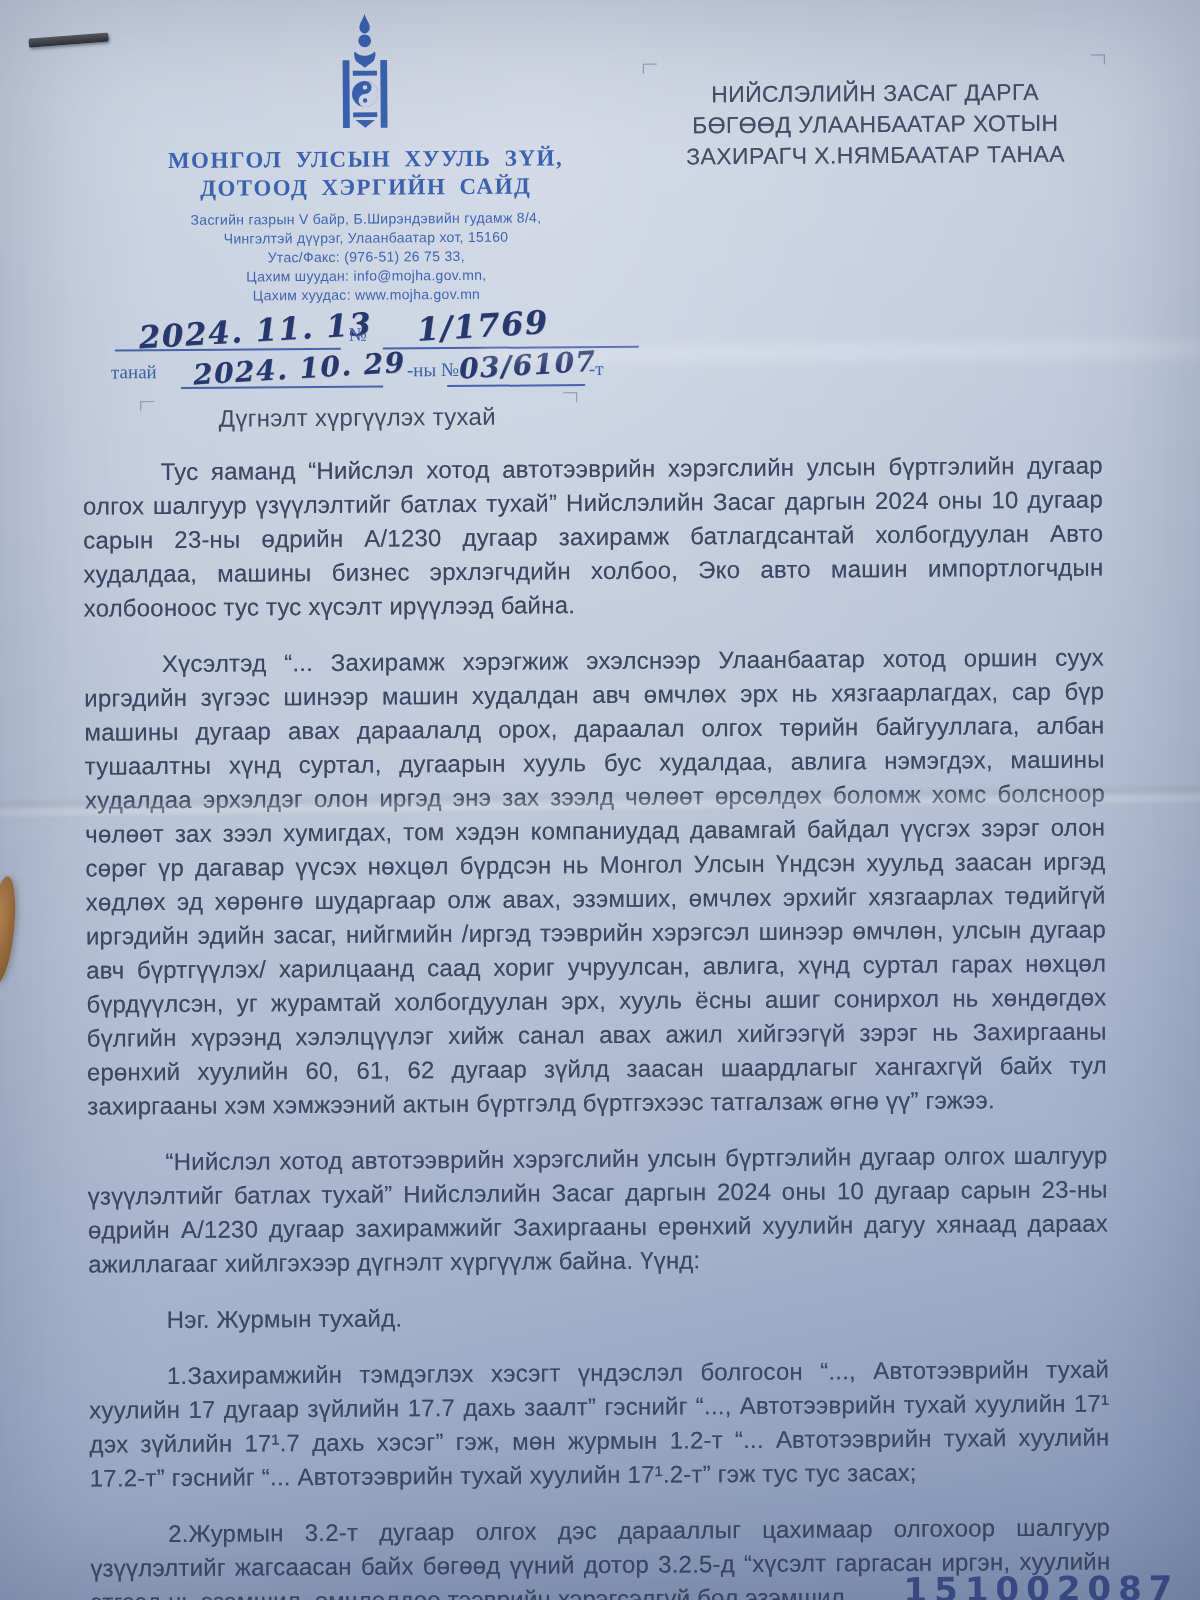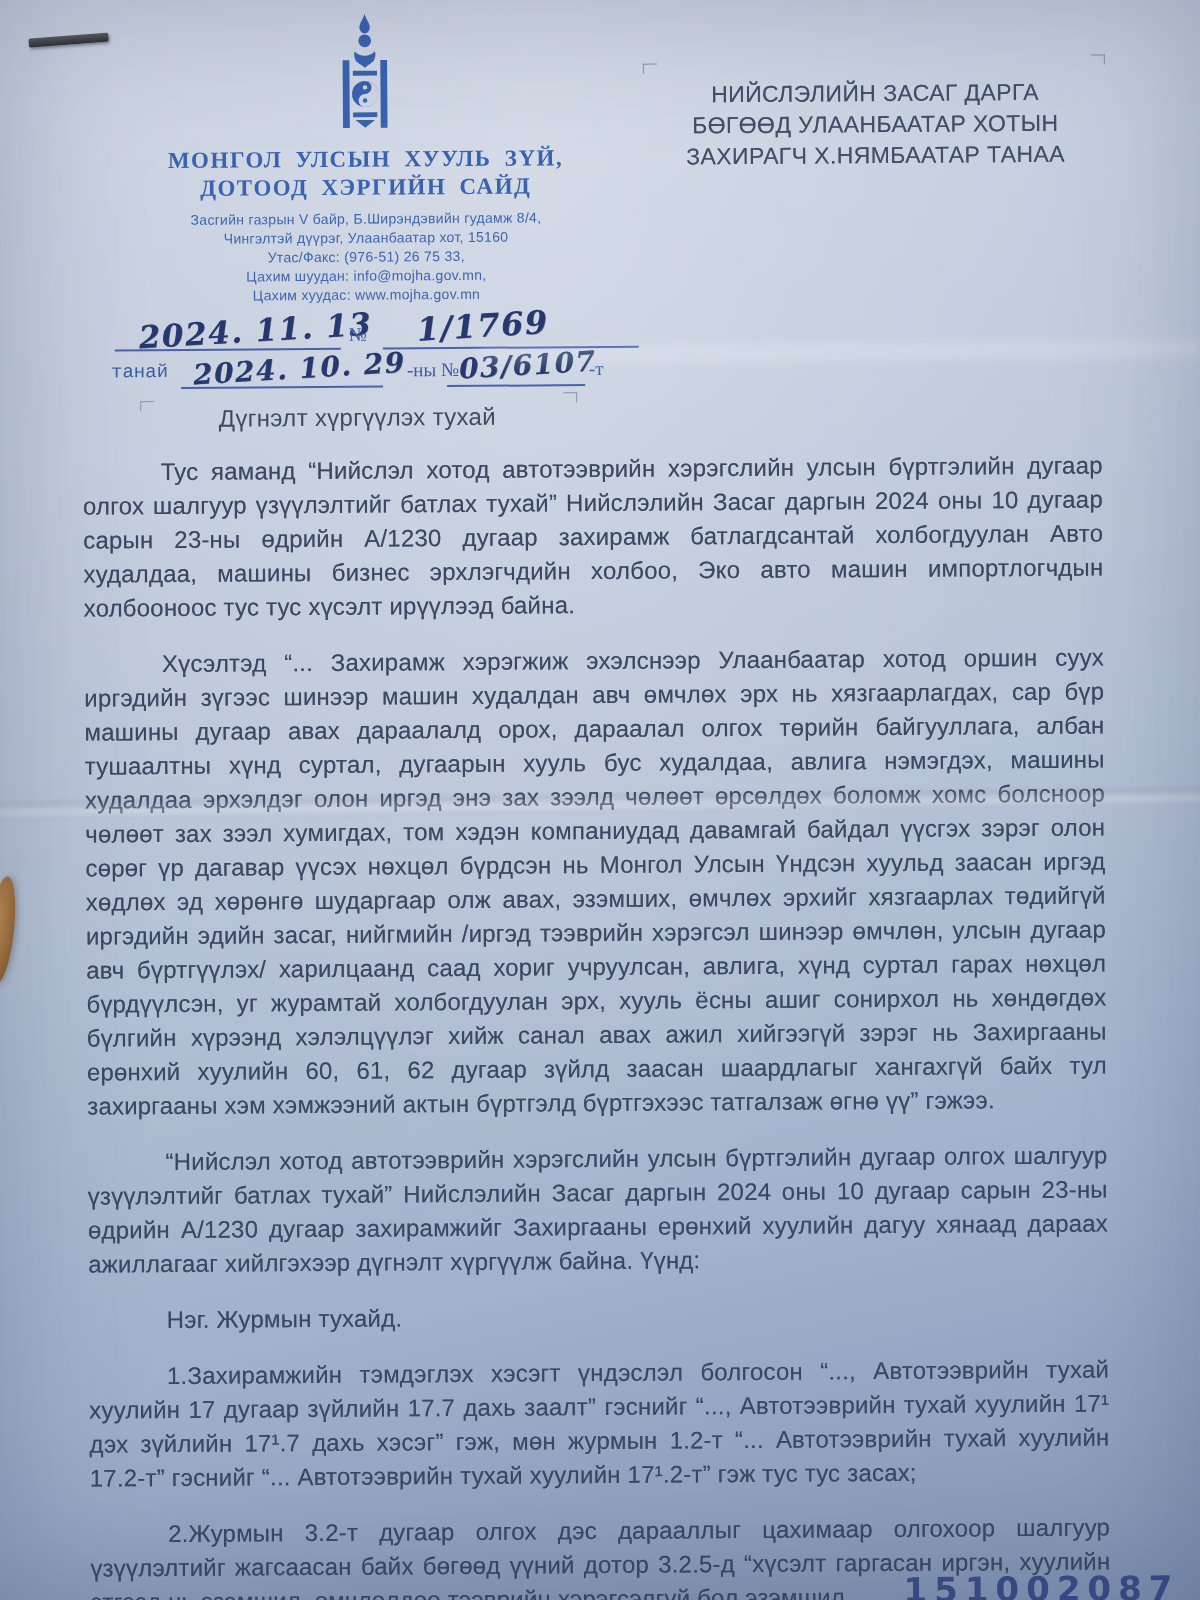--- a/index.html
+++ b/index.html
@@ -112,21 +112,21 @@
       <div>БӨГӨӨД УЛААНБААТАР ХОТЫН</div>
       <div>ЗАХИРАГЧ Х.НЯМБААТАР ТАНАА</div>
     </div>
 
     <div class="refline" style="left:118px;top:346px;width:226px;"></div>
     <span class="hand" style="left:142px;top:310px;font-size:31px;transform:rotate(-3deg);">2024. 11. 13</span>
     <span class="printed" style="left:352px;top:322px;">№</span>
     <div class="refline" style="left:386px;top:346px;width:256px;"></div>
     <span class="hand" style="left:420px;top:306px;font-size:32px;transform:rotate(-3deg);">1/1769</span>
 
-    <span class="printed" style="left:114px;top:358px;font-family:Liberation Mono, monospace;">танай</span>
+    <span class="printed" style="left:114px;top:358px;">танай</span>
     <div class="refline" style="left:184px;top:384px;width:202px;"></div>
     <span class="hand" style="left:196px;top:350px;font-size:28px;transform:rotate(-3deg);">2024. 10. 29</span>
     <span class="printed" style="left:410px;top:358px;">-ны №</span>
     <div class="refline" style="left:450px;top:384px;width:138px;"></div>
     <span class="hand" style="left:462px;top:348px;font-size:28px;transform:rotate(-3deg);">03/6107</span>
     <span class="printed" style="left:592px;top:358px;">-т</span>
 
     <div class="cmark tl" style="left:143px;top:398px;"></div>
     <div class="cmark tr" style="left:566px;top:392px;"></div>
     <div class="subject">Дүгнэлт хүргүүлэх тухай</div>

